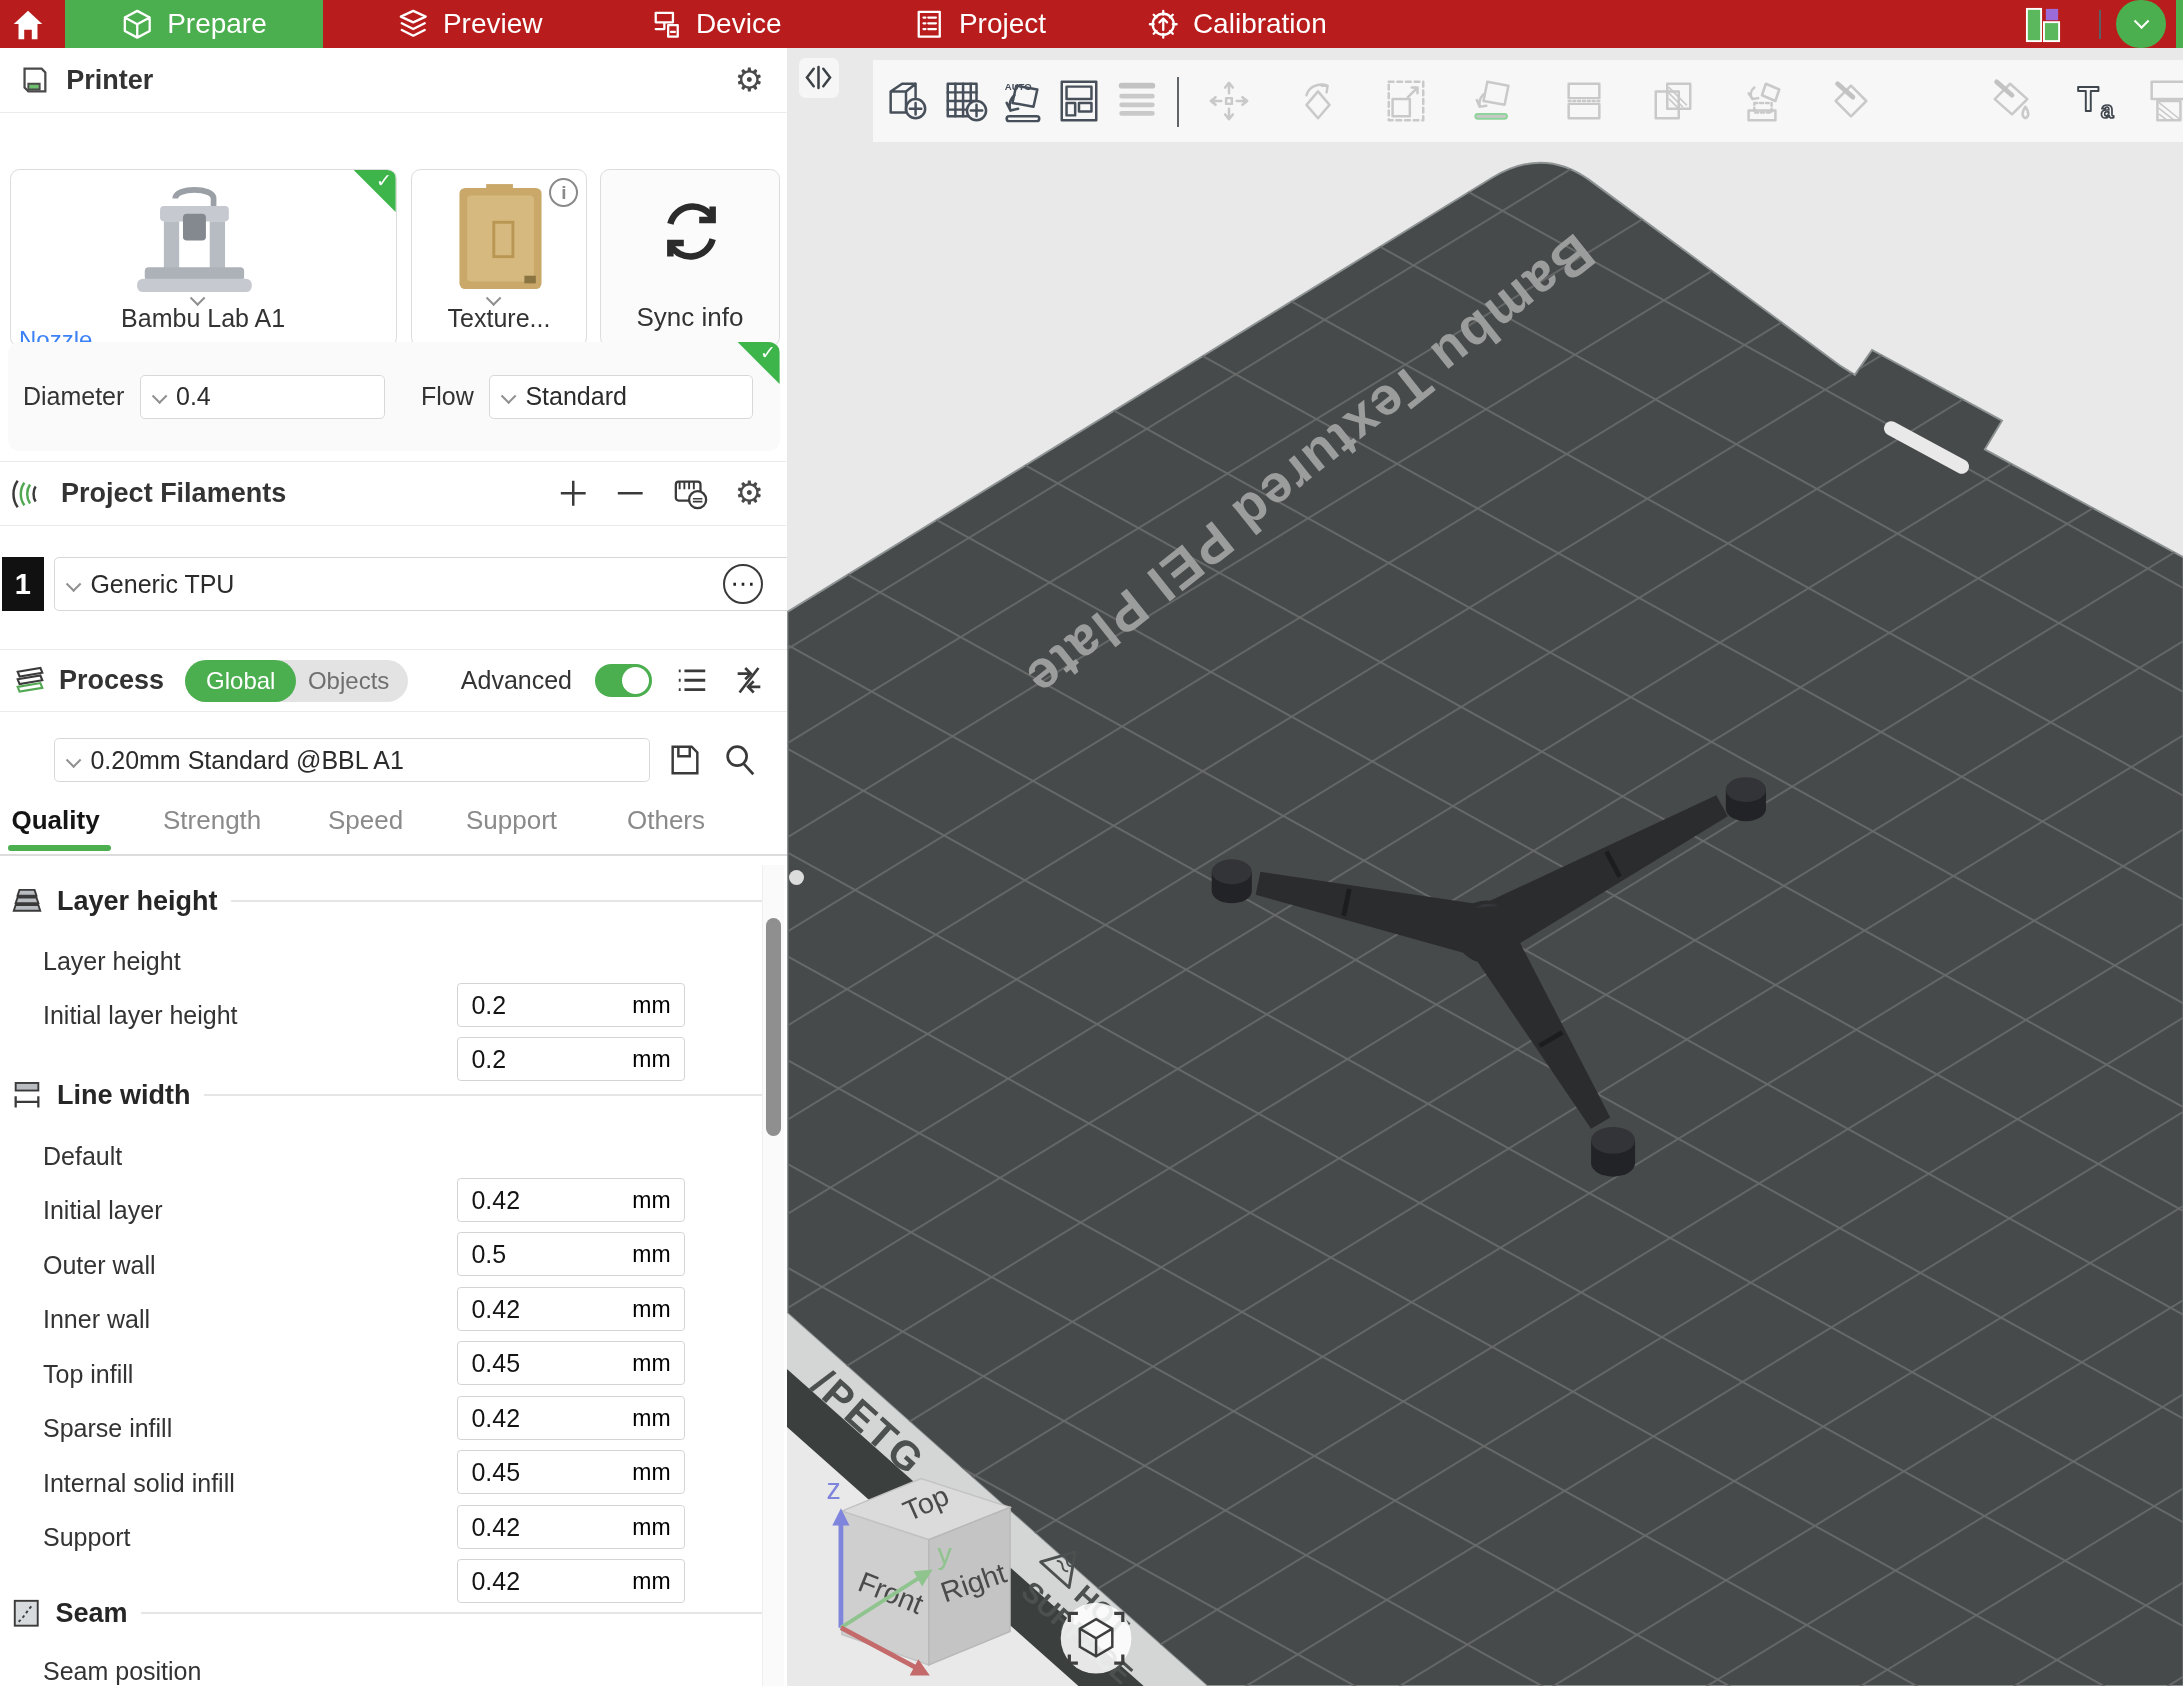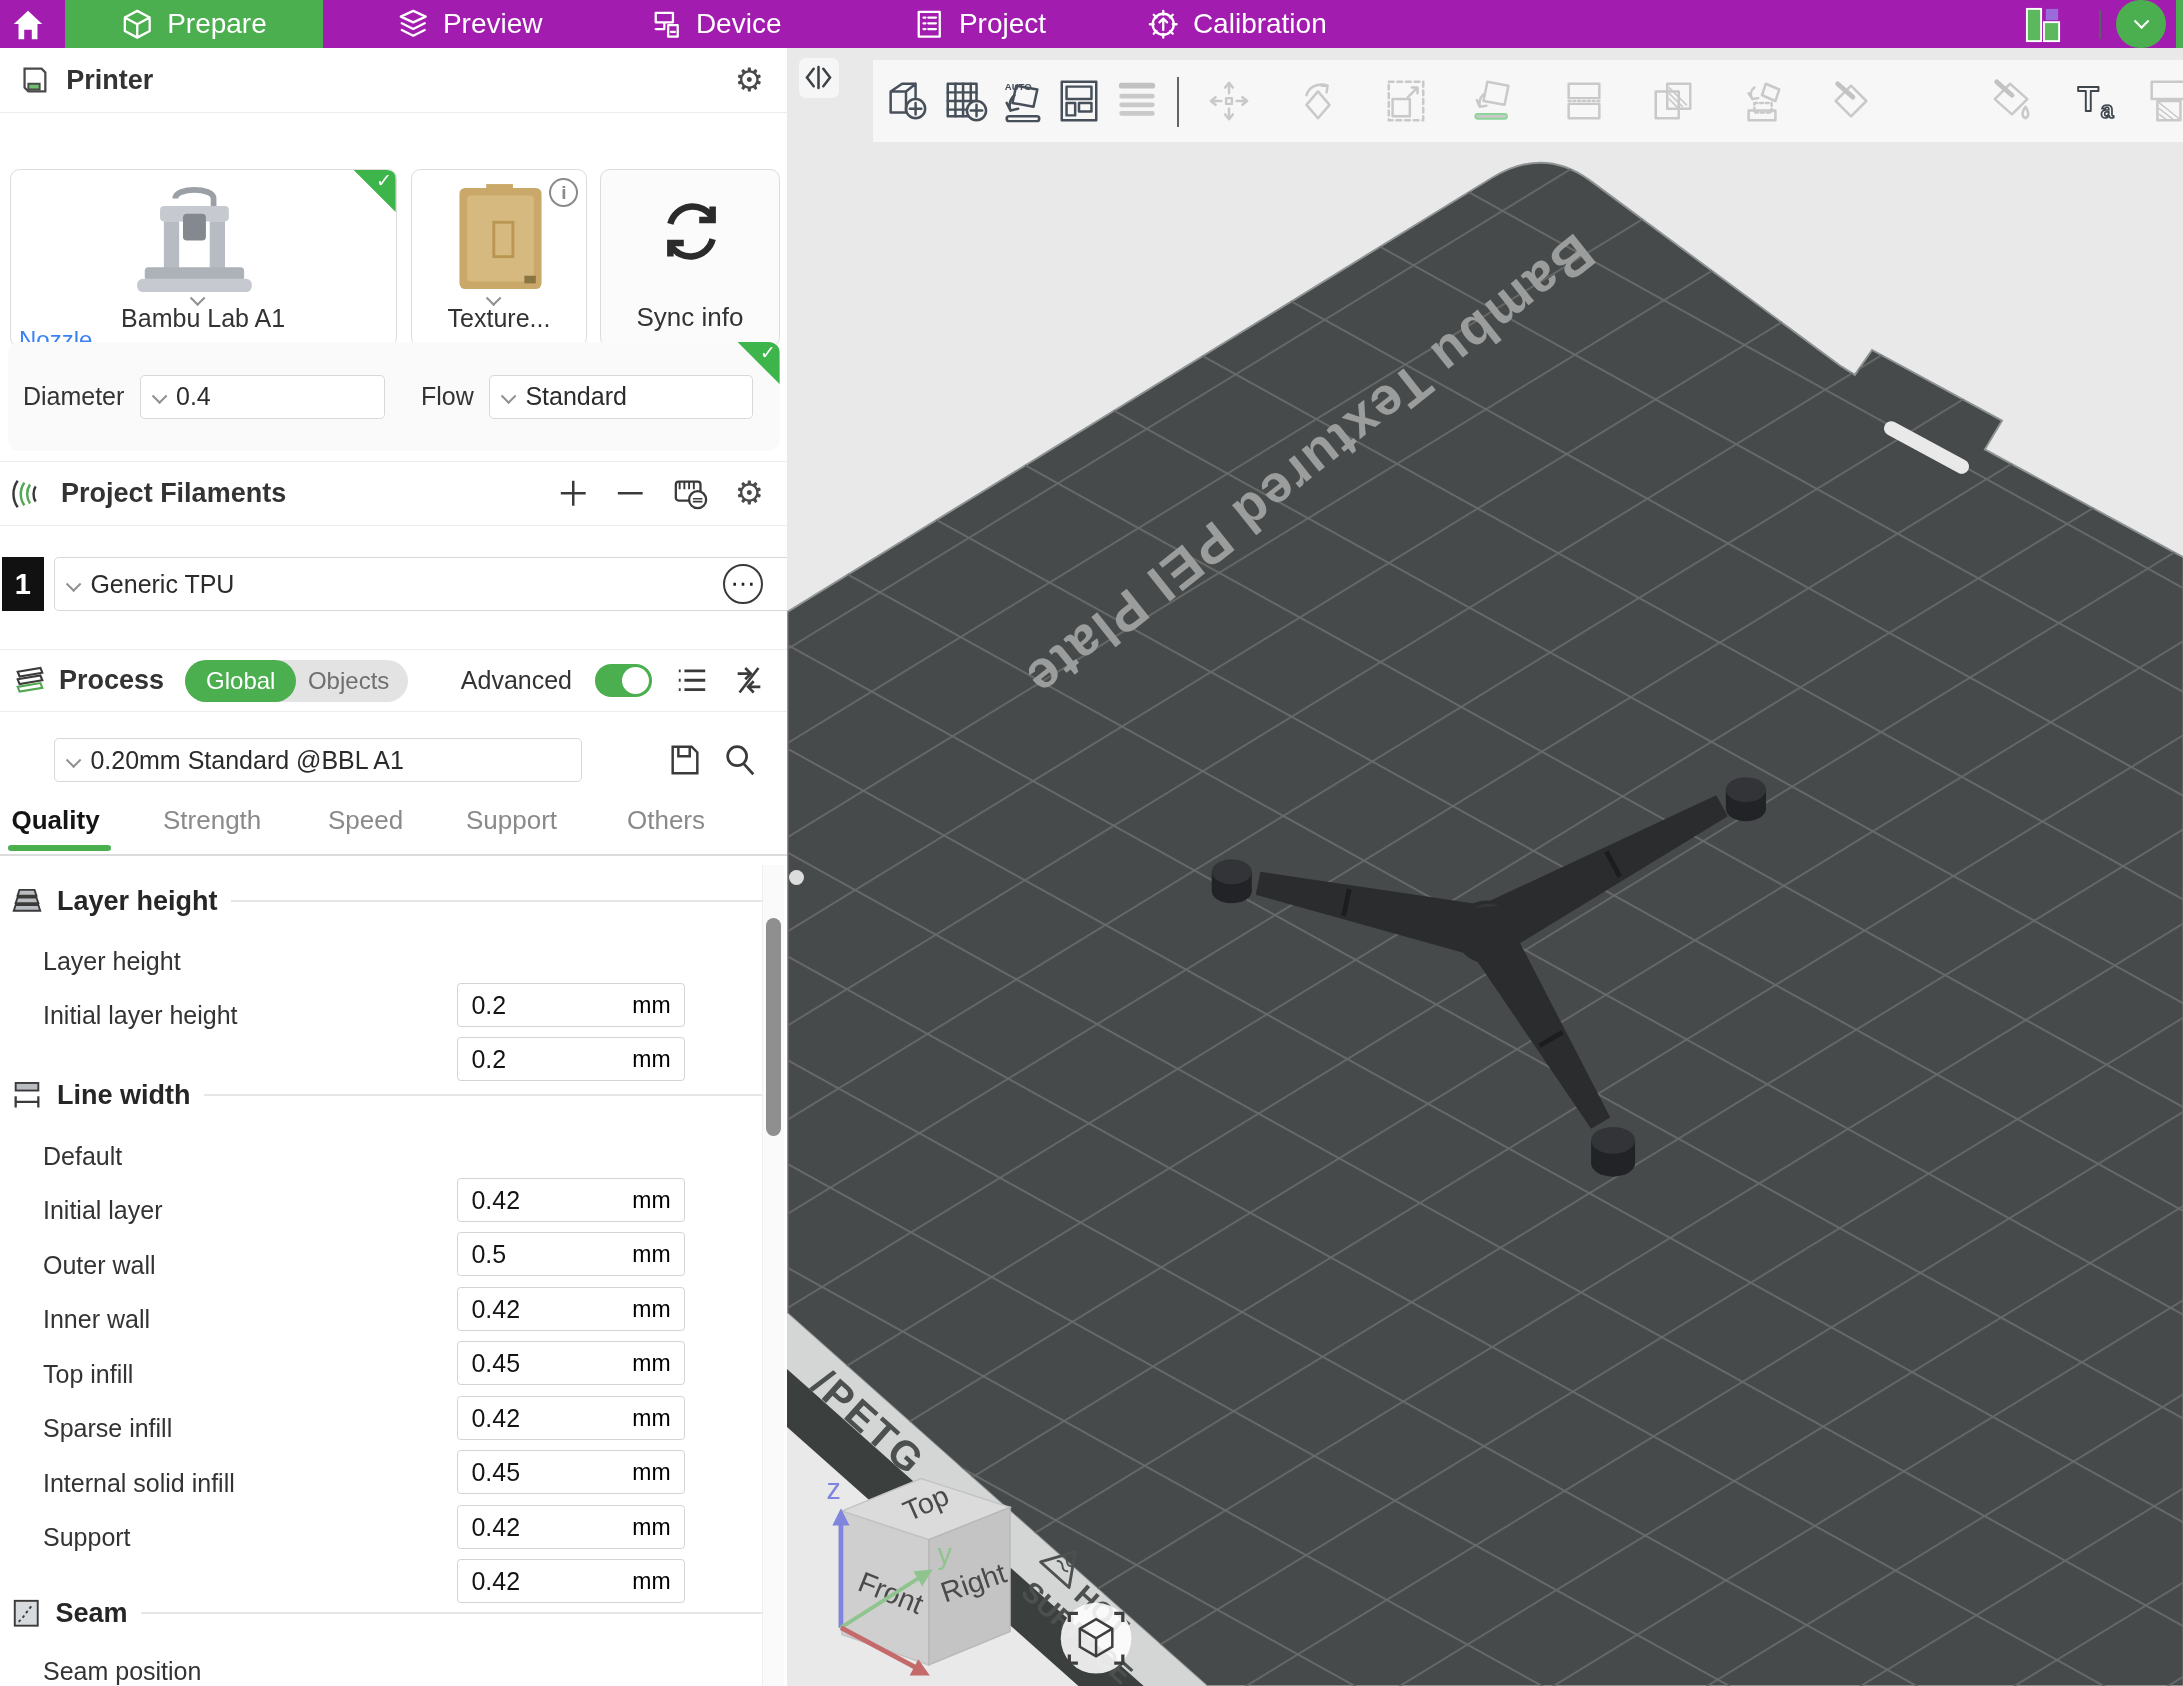--- a/index.html
+++ b/index.html
@@ -1,21 +1,21 @@
 <!DOCTYPE html>
 <html><head>
 <meta charset="utf-8">
 <style>
   * { margin:0; padding:0; box-sizing:border-box; }
   html,body { width:2183px; height:1686px; overflow:hidden; background:#fff;
     font-family:"Liberation Sans", sans-serif; }
   .abs { position:absolute; }
 
   
-  #topbar { position:absolute; left:0; top:0; width:2183px; height:48px; background:#a21caf; }
+  #topbar { position:absolute; left:0; top:0; width:2183px; height:48px; background:#b91c1c; }
   .tab { position:absolute; top:0; height:48px; display:flex; align-items:center; gap:13.4px;
     color:#fff; font-size:28px; padding:0 29px; }
   .tab.active { background:#4BAE4F; }
   .tab .ticon { width:32.5px; height:32.5px; }
   .tbicon { stroke:#fff; stroke-width:2.4; fill:none; stroke-linejoin:round; stroke-linecap:round; }
 
   
   #sidebar { position:absolute; left:0; top:48px; width:787px; height:1638px; background:#fff; }
   .sec-head { position:absolute; left:0; width:787px; height:65px; border-bottom:1.9px solid #ECECEC;
     display:flex; align-items:center; background:#fff; }
@@ -257,21 +257,21 @@
       </svg>
       <svg width="34" height="32.5" viewBox="0 0 36 34">
         <path d="M28 4 L8 30" stroke="#3a3a3a" stroke-width="2.8"></path>
         <path d="M6 10 H20 M14 4 L20 10 L14 16" stroke="#3a3a3a" stroke-width="2.8" fill="none"></path>
         <path d="M30 24 H17 M23 18 L17 24 L23 30" stroke="#3a3a3a" stroke-width="2.8" fill="none"></path>
       </svg>
     </span>
   </div>
 
   <div class="abs" style="left:0;top:690px;width:787px;height:44px;">
-    <div class="selbox" style="position:absolute;left:54px;top:0;width:528px;">
+    <div class="selbox" style="position:absolute;left:54px;top:0;width:596px;">
       <span class="chev"></span>
       <span>0.20mm Standard @BBL A1</span>
     </div>
     <svg width="36" height="38" viewBox="0 0 38 40" style="position:absolute;left:667px;top:2.9px;">
       <path d="M6 6 H26 L32 12 V34 H6 Z" fill="none" stroke="#3a3a3a" stroke-width="2.6"></path>
       <path d="M12 6 V16 H24 V6" fill="none" stroke="#3a3a3a" stroke-width="2.6"></path>
     </svg>
     <svg width="38" height="38" viewBox="0 0 40 40" style="position:absolute;left:721px;top:2.9px;">
       <circle cx="17" cy="16" r="10" fill="none" stroke="#3a3a3a" stroke-width="2.8"></circle>
       <path d="M24 24 L34 35" stroke="#3a3a3a" stroke-width="2.8"></path>

